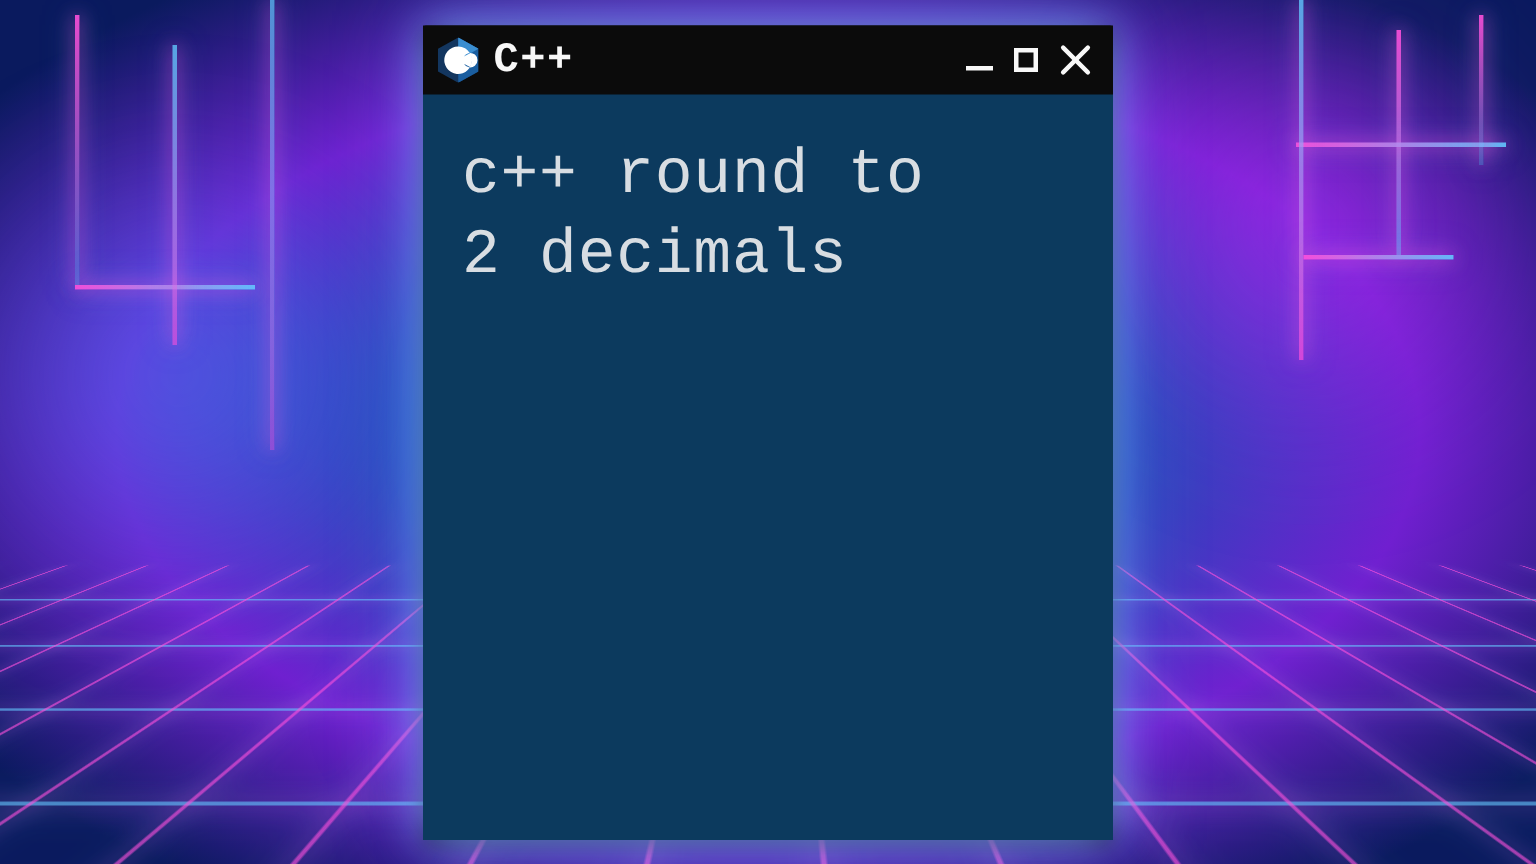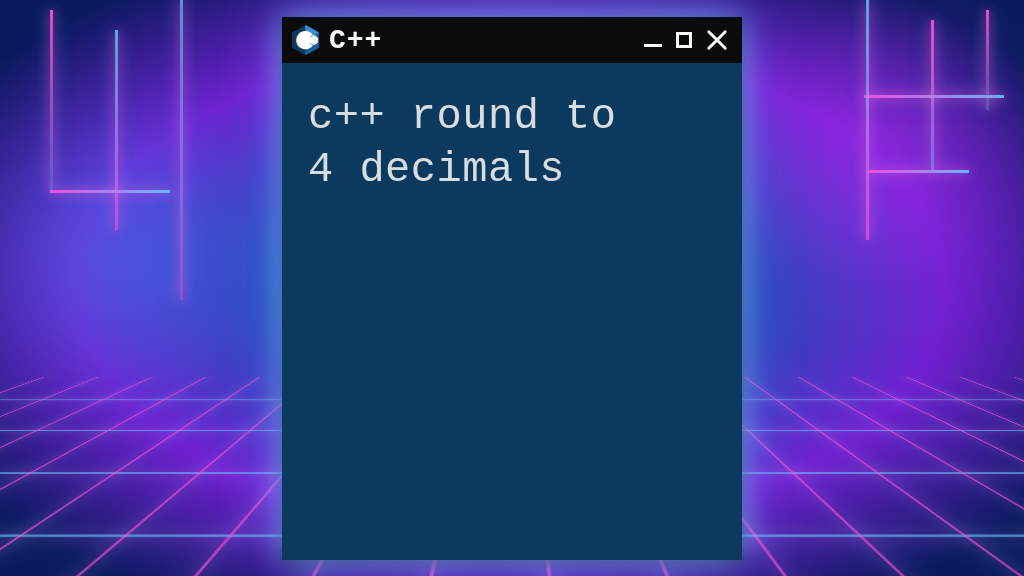--- a/index.html
+++ b/index.html
@@ -195,15 +195,15 @@
       <span class="ctrl ctrl-close">
         <svg viewBox="0 0 24 24">
           <line x1="3" y1="3" x2="21" y2="21" stroke="#f8f8f8" stroke-width="3.2" stroke-linecap="round"></line>
           <line x1="21" y1="3" x2="3" y2="21" stroke="#f8f8f8" stroke-width="3.2" stroke-linecap="round"></line>
         </svg>
       </span>
     </div>
   </div>
   <div class="window-body">
     <div class="body-text">c++ round to
-4 decimals</div>
+2 decimals</div>
   </div>
 </div>
 
 </body></html>

